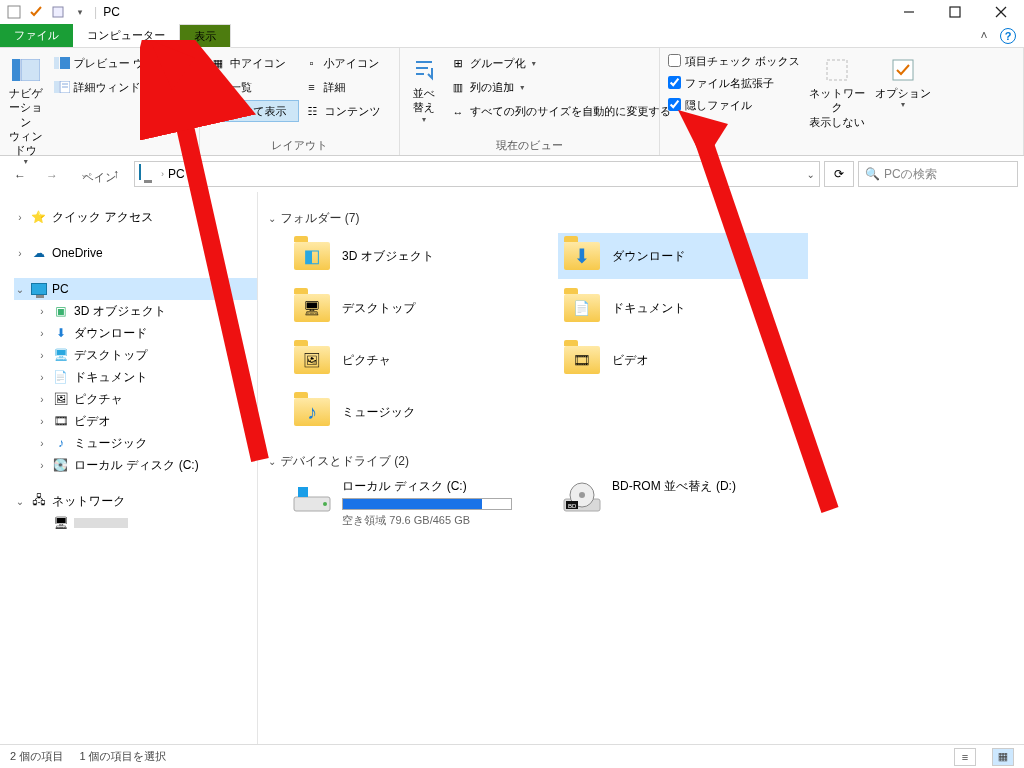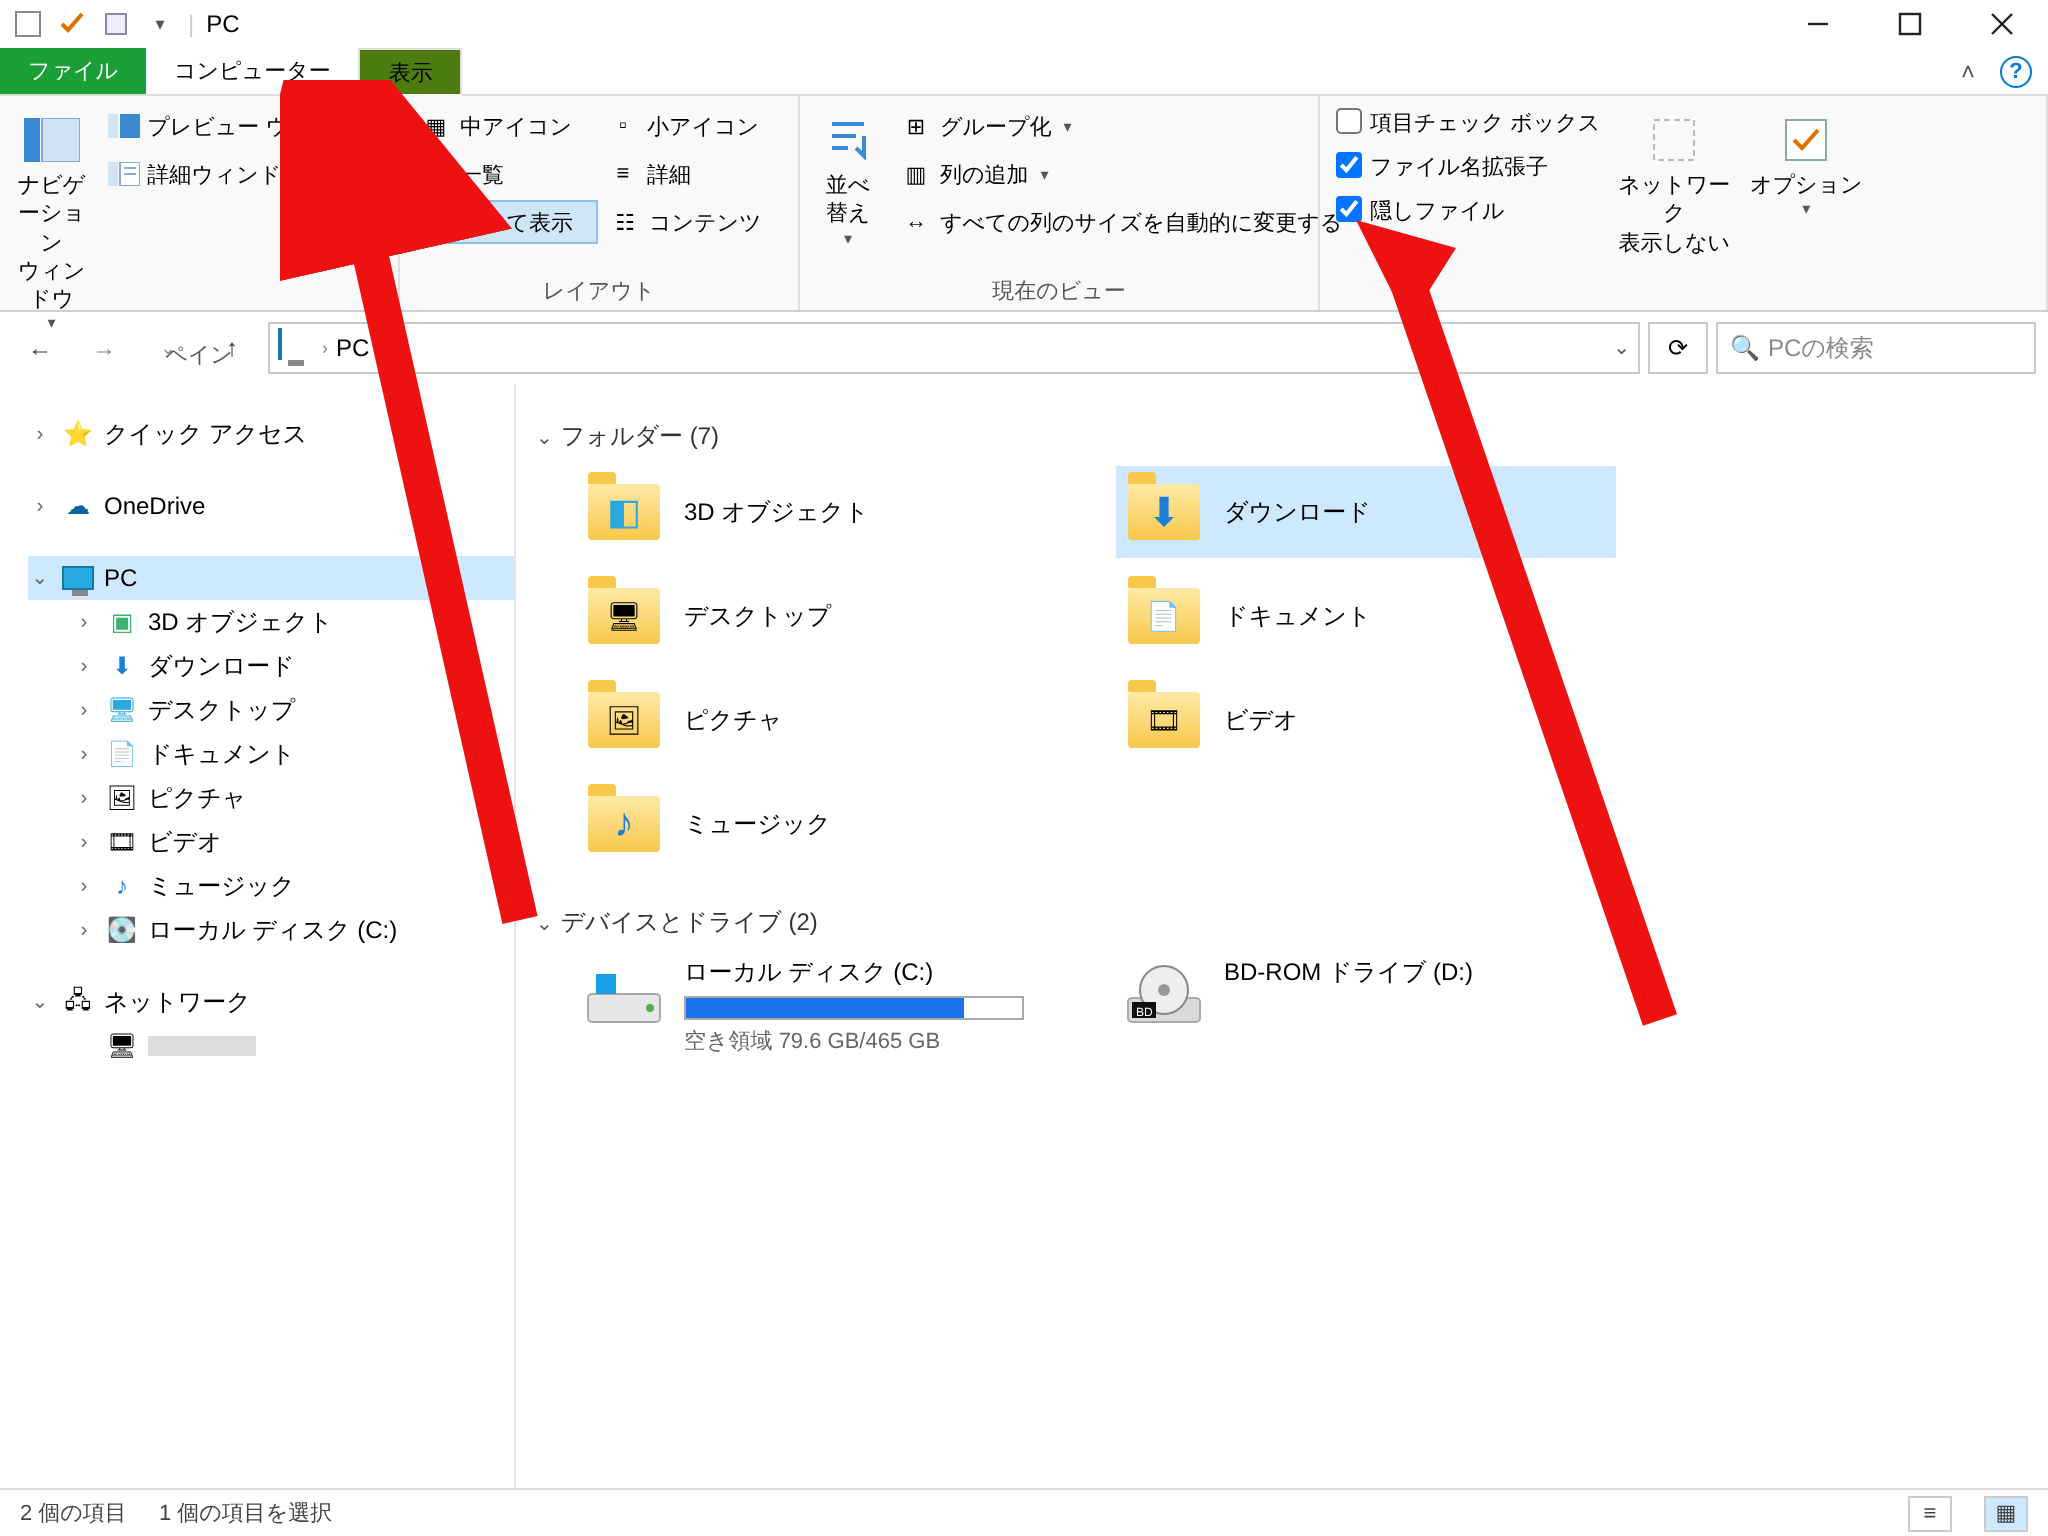--- a/index.html
+++ b/index.html
@@ -472,21 +472,21 @@
         <div class="drive-icon">
             <svg width="40" height="34">
               <rect x="2" y="18" width="36" height="12" rx="2" fill="#d9d9d9" stroke="#aaa"></rect>
               <circle cx="20" cy="14" r="12" fill="#eee" stroke="#888"></circle>
               <circle cx="20" cy="14" r="3" fill="#999"></circle>
               <rect x="4" y="20" width="12" height="8" fill="#111"></rect>
               <text x="6" y="27" font-size="6" fill="#fff">BD</text>
             </svg>
           </div>
         <div class="drive-info">
-            <div>BD-ROM ドライブ (D:)</div>
+            <div>BD-ROM 並べ替え (D:)</div>
           </div>
       </div>
     </div>
   </div>
 </div>
 
 <div class="statusbar">
   <span>2 個の項目</span>
   <span>1 個の項目を選択</span>
   <div class="flex"></div>

